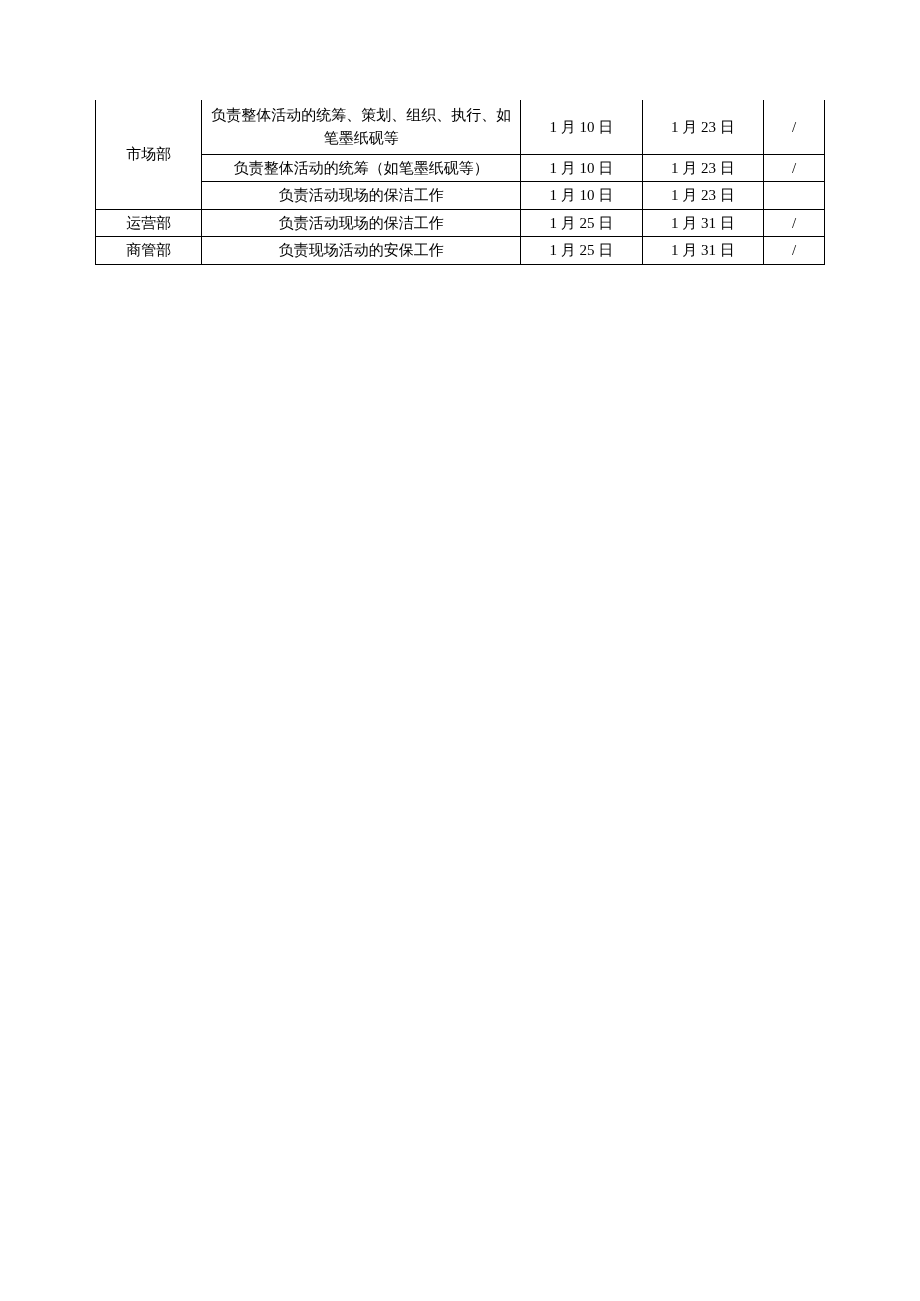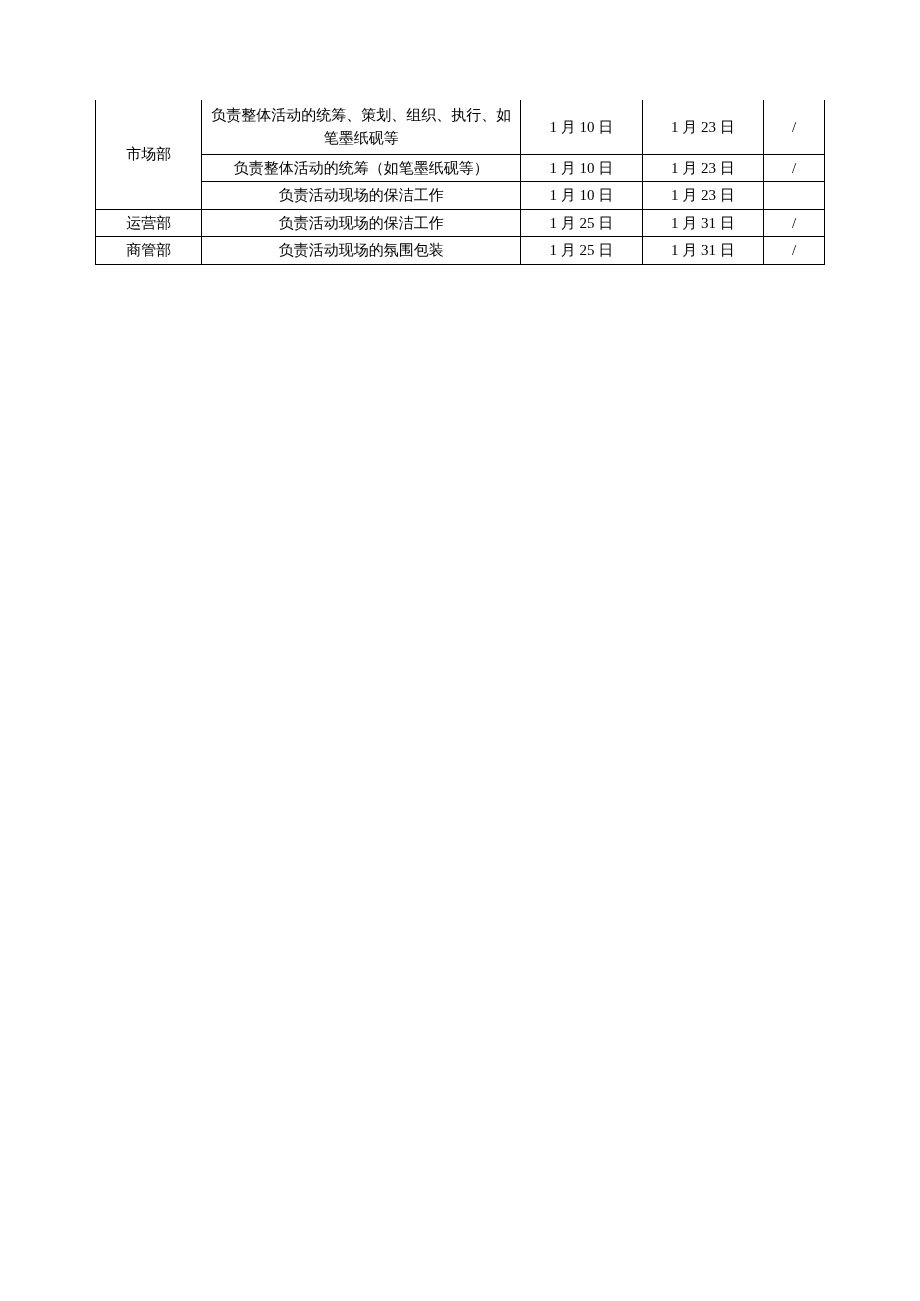--- a/index.html
+++ b/index.html
@@ -85,19 +85,19 @@
     </tr>
     <tr>
       <td class="short">运营部</td>
       <td class="short">负责活动现场的保洁工作</td>
       <td class="short">1 月 25 日</td>
       <td class="short">1 月 31 日</td>
       <td class="short">/</td>
     </tr>
     <tr>
       <td class="short">商管部</td>
-      <td class="short">负责活动现场的氛围包装</td>
+      <td class="short">负责现场活动的安保工作</td>
       <td class="short">1 月 25 日</td>
       <td class="short">1 月 31 日</td>
       <td class="short">/</td>
     </tr>
   </tbody>
 </table>
 
 </body></html>

